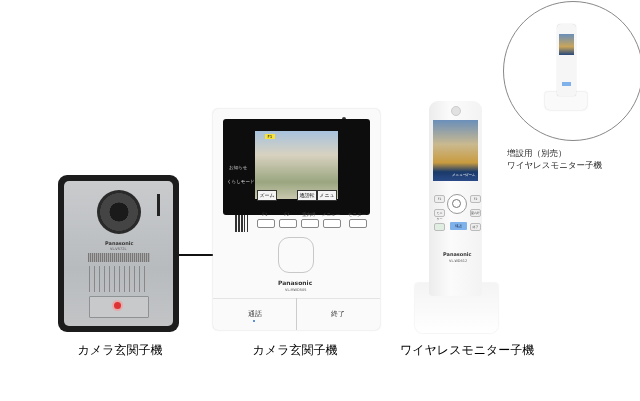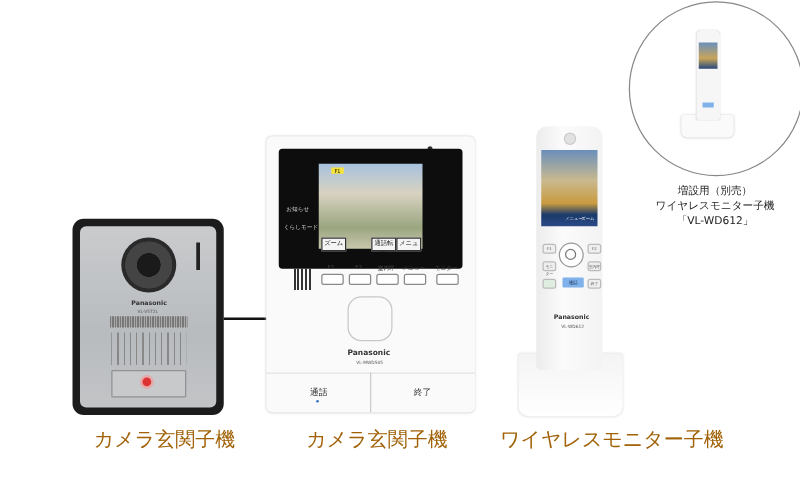--- a/index.html
+++ b/index.html
@@ -1,18 +1,18 @@
 <!DOCTYPE html>
 <html><head>
 <meta charset="utf-8">
 <style>
   html,body{margin:0;padding:0;background:#fff;}
   body{width:640px;height:401px;position:relative;overflow:hidden;font-family:"DejaVu Sans","Liberation Sans",sans-serif;color:#222;}
   .abs{position:absolute;}
-  .caption{position:absolute;font-size:16px;color:#a16207;text-align:center;white-space:nowrap;}
+  .caption{position:absolute;font-size:12px;color:#000000;text-align:center;white-space:nowrap;}
   
   .cam-outer{left:58px;top:175px;width:121px;height:157px;background:#1c1c1c;border-radius:9px;}
   .cam-inner{left:64px;top:181px;width:109px;height:145px;background:linear-gradient(180deg,#c9cbcd,#b8bbbe 60%,#c2c4c6);border-radius:5px;}
   .lens-ring{left:97px;top:190px;width:44px;height:44px;border-radius:50%;background:radial-gradient(circle at 50% 50%,#1a1a1a 0 30%,#444 31% 60%,#2a2a2a 61% 100%);}
   .cam-slot{left:157px;top:194px;width:3px;height:22px;background:#222;}
   .brand-sm{font-weight:bold;font-size:5px;color:#333;}
   .model-sm{font-size:3.5px;color:#555;}
   .grille-h{left:88px;top:253px;width:62px;height:9px;background:repeating-linear-gradient(90deg,#777 0 1px,#aaa 1px 2px);}
   .grille-v{left:89px;top:266px;width:60px;height:26px;background:repeating-linear-gradient(90deg,#888 0 1px,transparent 1px 5px);}
   .call-btn{left:89px;top:296px;width:58px;height:20px;background:#c7c9cb;border:1px solid #8f9295;border-radius:1px;}
@@ -43,21 +43,21 @@
   .dpad{left:447px;top:194px;width:18px;height:18px;border-radius:50%;border:1px solid #999;background:#fff;}
   .dpad-c{left:452px;top:199px;width:7px;height:7px;border-radius:50%;border:1px solid #777;}
   .hs-talk{left:450px;top:222px;width:17px;height:8px;background:#7fb2ea;border-radius:1px;font-size:3.5px;color:#124;text-align:center;line-height:8px;}
   .hs-brand{font-weight:bold;font-size:5px;color:#333;}
   
   .circle{left:503px;top:1px;width:138px;height:138px;border-radius:50%;border:1px solid #888;background:#fff;}
   .c-body{left:557px;top:24px;width:19px;height:72px;background:#f6f6f6;border-radius:4px 4px 2px 2px;box-shadow:0 0 1px #bbb;}
   .c-screen{left:559px;top:34px;width:15px;height:21px;background:linear-gradient(180deg,#6a8fba,#c9a55a 60%,#26487a);}
   .c-talk{left:562px;top:82px;width:9px;height:4px;background:#7fb2ea;}
   .c-cradle{left:545px;top:92px;width:42px;height:18px;background:#fafafa;border-radius:2px 2px 5px 5px;box-shadow:0 0 2px #ccc;}
-  .c-text{left:507px;top:147px;width:130px;font-size:8.5px;line-height:12px;text-align:center;color:#222;}
+  .c-text{left:507px;top:147px;width:130px;font-size:8.5px;line-height:12px;text-align:left;color:#222;}
 </style>
 </head>
 <body>
 
 <div class="abs cam-outer"></div>
 <div class="abs cam-inner"></div>
 <div class="abs lens-ring"></div>
 <div class="abs cam-slot"></div>
 <div class="abs brand-sm" style="left:105px;top:240px;">Panasonic</div>
 <div class="abs model-sm" style="left:110px;top:247px;">VL-V572L</div>
@@ -123,14 +123,13 @@
 <div class="caption" style="left:400px;top:342px;width:120px;">ワイヤレスモニター子機</div>
 
 <div class="abs circle"></div>
 <div class="abs c-cradle"></div>
 <div class="abs c-body"></div>
 <div class="abs c-screen"></div>
 <div class="abs c-talk"></div>
 <div class="abs c-text">
   <div>増設用（別売）</div>
   <div>ワイヤレスモニター子機</div>
-  <div>「VL-WD612」</div>
 </div>
 
 </body></html>

